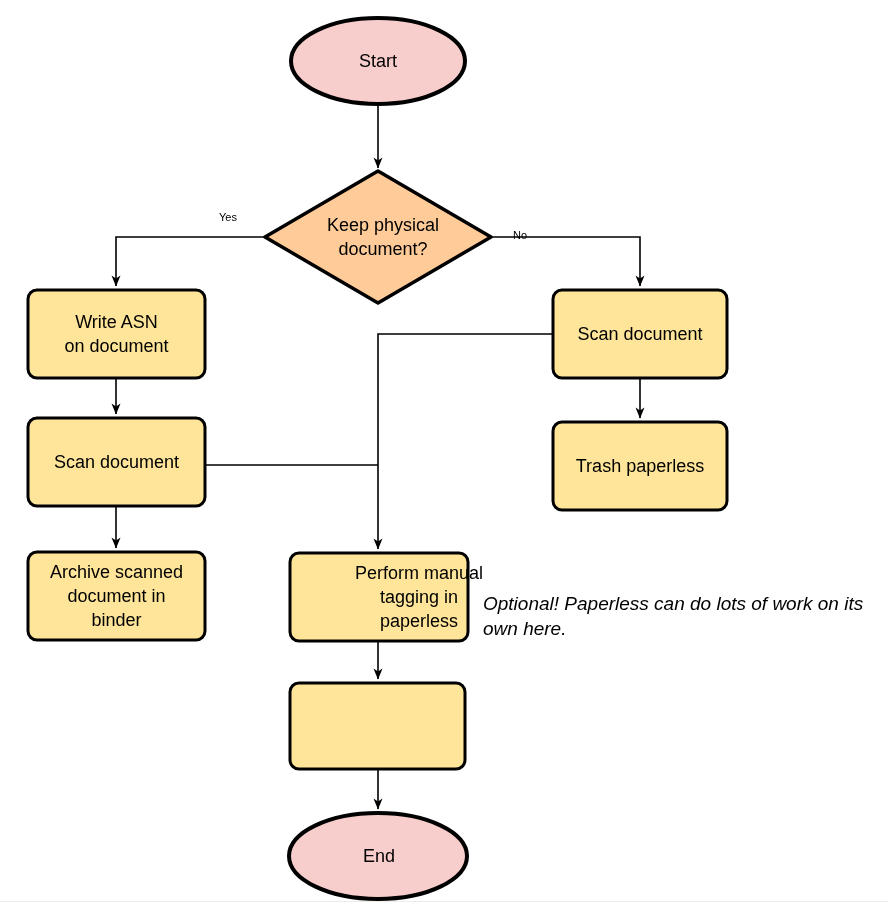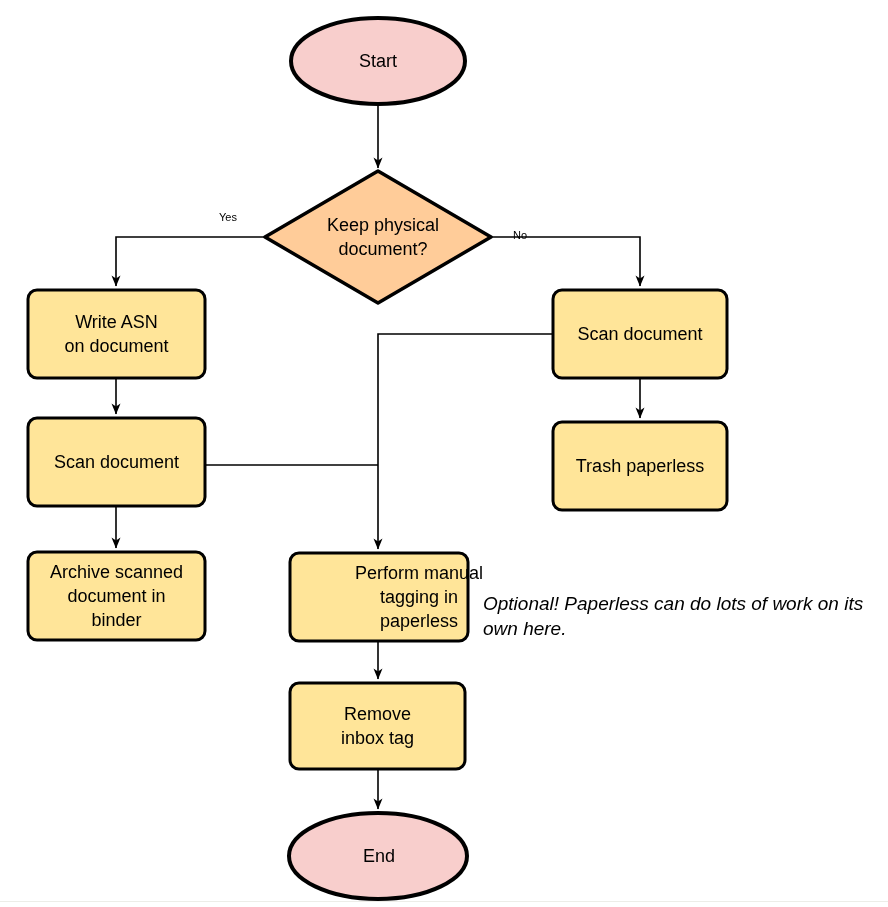--- a/index.html
+++ b/index.html
@@ -120,22 +120,20 @@
 on document</div>
   <div class="node-label" style="left:28px;top:418px;width:177px;height:88px;">Scan document</div>
   <div class="node-label" style="left:28px;top:552px;width:177px;height:88px;">Archive scanned
 document in
 binder</div>
   <div class="node-label" style="left:553px;top:290px;width:174px;height:88px;">Scan document</div>
   <div class="node-label" style="left:553px;top:422px;width:174px;height:88px;">Trash paperless</div>
   <div class="node-label" style="left:290px;top:553px;width:178px;height:88px;margin-left:40px;">Perform manual
 tagging in
 paperless</div>
-  <div class="node-label" style="left:290px;top:683px;width:175px;height:86px;">Remove
-inbox tag</div>
   <div class="node-label" style="left:289px;top:813px;width:180px;height:86px;">End</div>
 
   <span class="edge-label" style="left:200px;top:211px;width:56px;">Yes</span>
   <span class="edge-label" style="left:496px;top:229px;width:48px;">No</span>
 
   <div class="annotation">Optional! Paperless can do lots of work on its own here.</div>
 
   <div class="bottom-divider"></div>
 </div>
 

